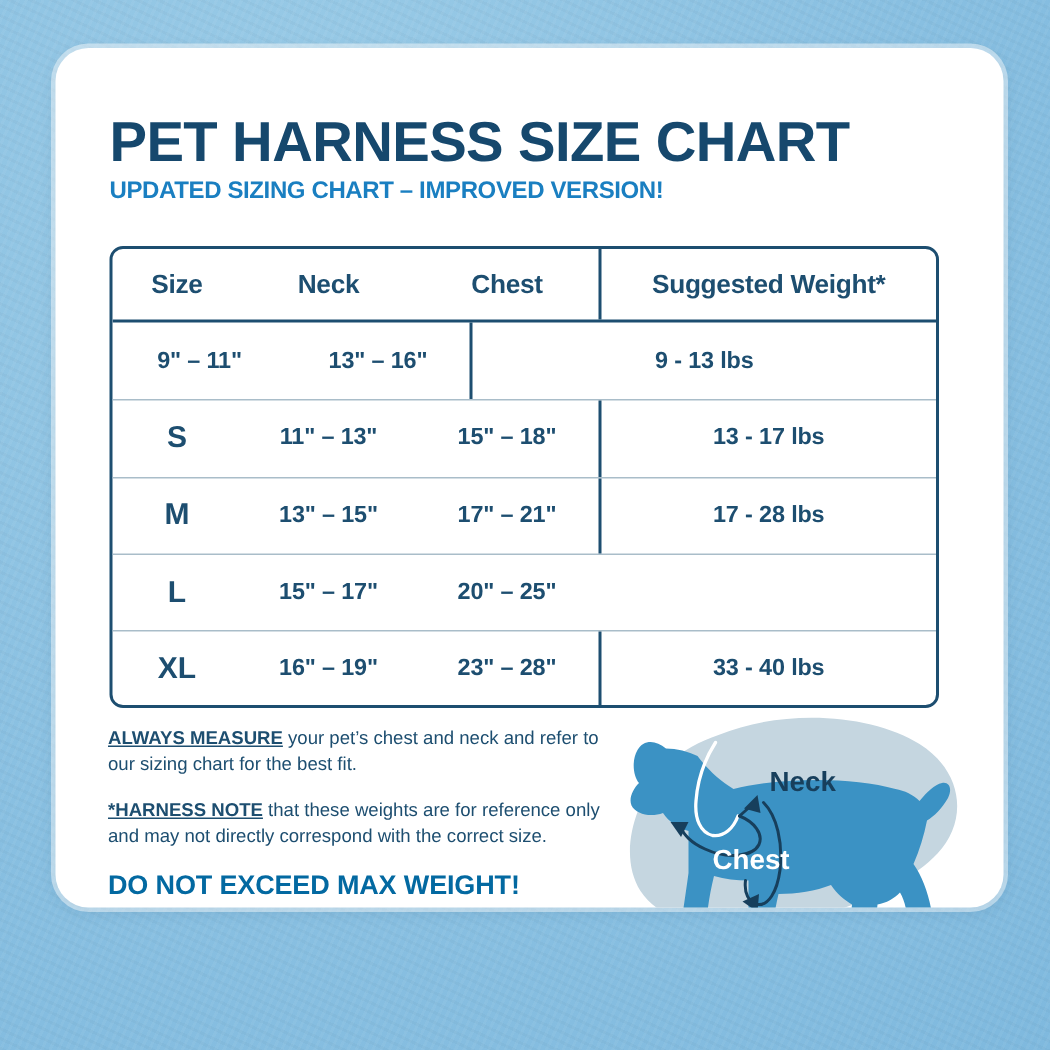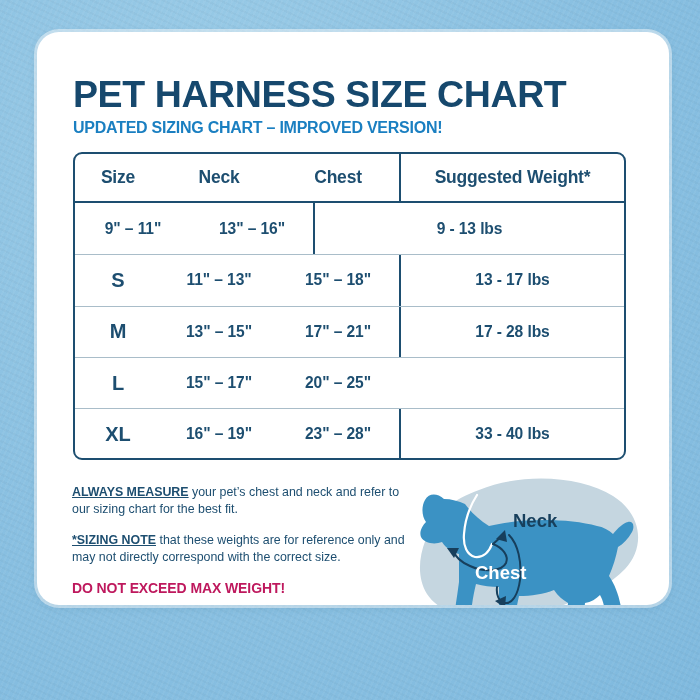--- a/index.html
+++ b/index.html
@@ -55,21 +55,21 @@
     font-weight: 700;
     letter-spacing: -0.25px;
     margin-top: 5px;
     white-space: nowrap;
   }
 
   
   #size-table {
     position: absolute;
     left: 36px;
-    top: 120px;
+    top: 132px;
     width: 553px;
     height: 308px;
     border: 2px solid #1d4e70;
     border-radius: 9px;
     box-sizing: border-box;
     overflow: hidden;
   }
   .t-row {
     display: flex;
     height: 51.33px;
@@ -122,22 +122,22 @@
     font-size: 12.4px;
     line-height: 1.38;
     font-weight: 500;
     margin-bottom: 14px;
   }
   .note-p b {
     font-weight: 800;
     text-decoration: underline;
   }
   #note-warning {
-    color: #be185d;
-    font-size: 14px;
+    color: #0369a1;
+    font-size: 18px;
     font-weight: 800;
     letter-spacing: -0.1px;
     margin-top: 2px;
   }
 
   
   #dog-illustration {
     position: absolute;
     left: 376px;
     top: 430px;
@@ -219,21 +219,21 @@
       <div class="c-chest td">23" – 28"</div>
       <div class="c-weight">
           <span class="td">33 - 40 lbs</span>
         </div>
     </div>
 
   </div>
 
   <div id="notes">
     <div class="note-p"><b>ALWAYS MEASURE</b><span> your pet’s chest and neck and refer to our sizing chart for the best fit.</span></div>
-    <div class="note-p"><b>*SIZING NOTE</b><span> that these weights are for reference only and may not directly correspond with the correct size.</span></div>
+    <div class="note-p"><b>*HARNESS NOTE</b><span> that these weights are for reference only and may not directly correspond with the correct size.</span></div>
     <div id="note-warning">DO NOT EXCEED MAX WEIGHT!</div>
   </div>
 
   <div id="dog-illustration">
     <svg viewBox="0 0 232 185" xmlns="http://www.w3.org/2000/svg">
 
       <path fill="#c5d6e0" d="M66 28 C110 10 168 14 200 34 C230 53 232 86 212 107
            C190 130 150 146 110 154 C70 162 30 156 14 132
            C0 110 8 76 28 52 C38 40 52 33 66 28 Z"></path>
 

